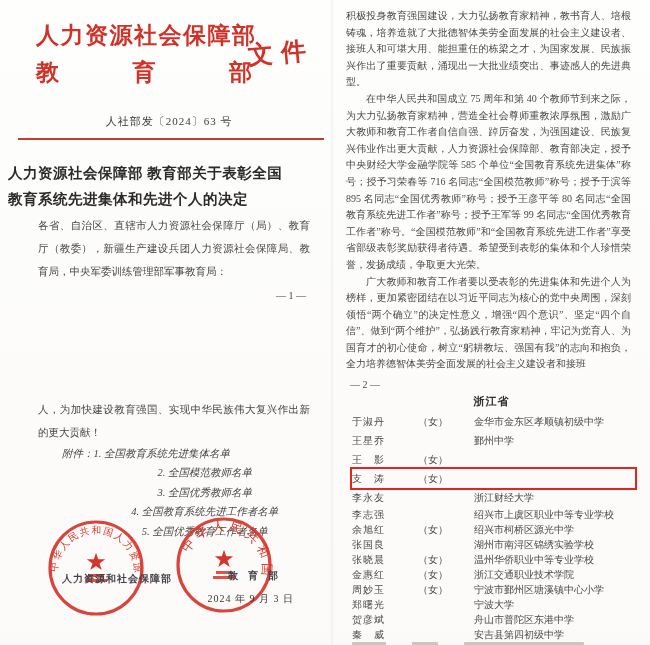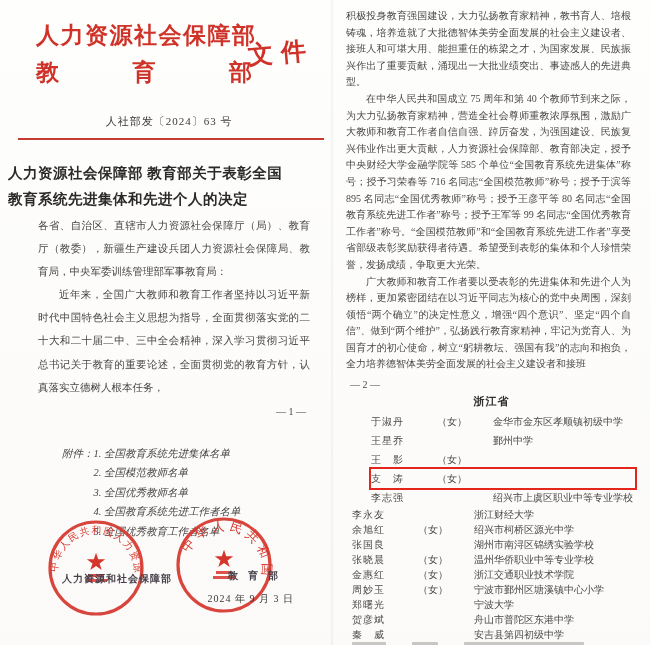--- a/index.html
+++ b/index.html
@@ -27,42 +27,42 @@
   .p1body{position:absolute;top:208px;left:30px;right:20px;font-size:10.5px;
     line-height:2.2;color:#474544;}
   .para{text-align:justify;}
   .ind{text-indent:2em;}
   .pagenum1{text-align:right;padding-right:4px;font-size:10px;margin-top:2px;}
   .cont{position:absolute;top:392px;left:30px;right:20px;font-size:10.5px;
     line-height:2.2;text-align:justify;color:#474544;}
   .atts{position:absolute;top:438px;left:54px;right:14px;font-size:10.5px;
     line-height:1.85;color:#474544;font-style:italic;}
   .att-first{white-space:nowrap;}
-  .att-item{padding-left:3em;white-space:nowrap;}
+  .att-item{padding-left:3em;white-space:nowrap;text-align:center;}
   
   .seal{position:absolute;width:100px;height:100px;}
   .seal-left{left:38px;top:512px;}
   .seal-right{left:166px;top:509px;}
   .overlay{position:absolute;font-size:10px;font-weight:bold;color:#47404a;
     letter-spacing:1px;text-align:right;white-space:nowrap;}
   .ol-left{left:16px;top:566px;width:148px;}
   .ol-right{left:158px;top:563px;width:122px;letter-spacing:10px;}
   .sealdate{position:absolute;left:154px;top:586px;width:132px;text-align:right;
     font-size:10px;letter-spacing:1px;color:#3c3a38;}
   
   .page2{position:absolute;left:338px;top:0;width:307px;height:645px;overflow:hidden;}
   .p2body{position:absolute;top:8px;left:8px;right:14px;font-size:10px;
     line-height:1.66;color:#4a4846;}
   .pagenum2{font-size:10px;margin-top:4px;padding-left:4px;}
   .province{position:absolute;top:394px;left:0;right:0;text-align:center;
     font-size:11px;font-weight:bold;letter-spacing:1px;color:#2f2e2c;}
   .roster{position:absolute;top:412px;left:14px;right:10px;font-size:10px;color:#4a4846;}
   .row{display:grid;grid-template-columns:66px 56px 1fr;align-items:center;
     height:15px;position:relative;}
-  .row:nth-child(-n+5){height:19px;margin-left:19px;}
+  .row:nth-child(-n+5){height:19px;}
   .row.highlight{box-shadow:0 0 0 2px #e3251c;z-index:2;}
   .row .nm{letter-spacing:1px;white-space:nowrap;}
   .row .gd{white-space:nowrap;}
   .row .sc{white-space:nowrap;}
   .cutrow{position:absolute;left:14px;right:10px;top:642px;height:3px;overflow:hidden;
     opacity:.45;display:flex;gap:26px;}
   .cutrow i{display:block;height:6px;background:#8b8885;border-radius:1px;}
   .cutrow i:nth-child(1){width:34px;}
   .cutrow i:nth-child(2){width:26px;}
   .cutrow i:nth-child(3){width:120px;}
@@ -88,24 +88,24 @@
     <div class="docnum">人社部发〔2024〕63 号</div>
     <div class="rule"></div>
 
     <div class="title">
       <div>人力资源社会保障部  教育部关于表彰全国</div>
       <div>教育系统先进集体和先进个人的决定</div>
     </div>
 
     <div class="p1body">
       <div class="para">各省、自治区、直辖市人力资源社会保障厅（局）、教育厅（教委），新疆生产建设兵团人力资源社会保障局、教育局，中央军委训练管理部军事教育局：</div>
-      <div class="para ind">近年来，全国广大教师和教育工作者坚持以习近平新时代中国特色社会主义思想为指导，全面贯彻落实党的二十大和二十届二中、三中全会精神，深入学习贯彻习近平总书记关于教育的重要论述，全面贯彻党的教育方针，认真落实立德树人根本任务，</div>
       <div class="pagenum1">— 1 —</div>
     </div>
 
+    <div class="cont">人，为加快建设教育强国、实现中华民族伟大复兴作出新的更大贡献！</div>
 
     <div class="atts">
       <div class="att-first"><span>附件：</span><span>1. 全国教育系统先进集体名单</span></div>
       <div id="att-items">
           <div class="att-item">2. 全国模范教师名单</div>
           <div class="att-item">3. 全国优秀教师名单</div>
           <div class="att-item">4. 全国教育系统先进工作者名单</div>
           <div class="att-item">5. 全国优秀教育工作者名单</div>
         </div>
     </div>
@@ -160,28 +160,28 @@
         </div>
         <div class="row">
           <span class="nm">王　影</span>
           <span class="gd">（女）</span>
         </div>
         <div class="row highlight">
           <span class="nm">支　涛</span>
           <span class="gd">（女）</span>
         </div>
         <div class="row">
+          <span class="nm">李永友</span>
+          <span class="gd"></span>
+          <span class="sc">浙江财经大学</span>
+        </div>
+        <div class="row">
           <span class="nm">李志强</span>
           <span class="gd"></span>
           <span class="sc">绍兴市上虞区职业中等专业学校</span>
-        </div>
-        <div class="row">
-          <span class="nm">李永友</span>
-          <span class="gd"></span>
-          <span class="sc">浙江财经大学</span>
         </div>
         <div class="row">
           <span class="nm">余旭红</span>
           <span class="gd">（女）</span>
           <span class="sc">绍兴市柯桥区源光中学</span>
         </div>
         <div class="row">
           <span class="nm">张国良</span>
           <span class="gd"></span>
           <span class="sc">湖州市南浔区锦绣实验学校</span>

